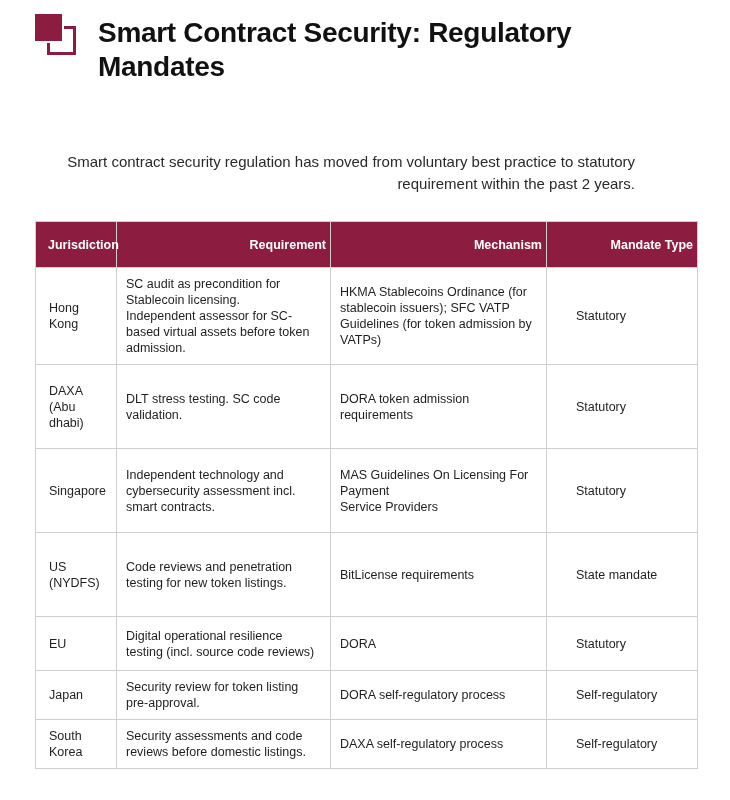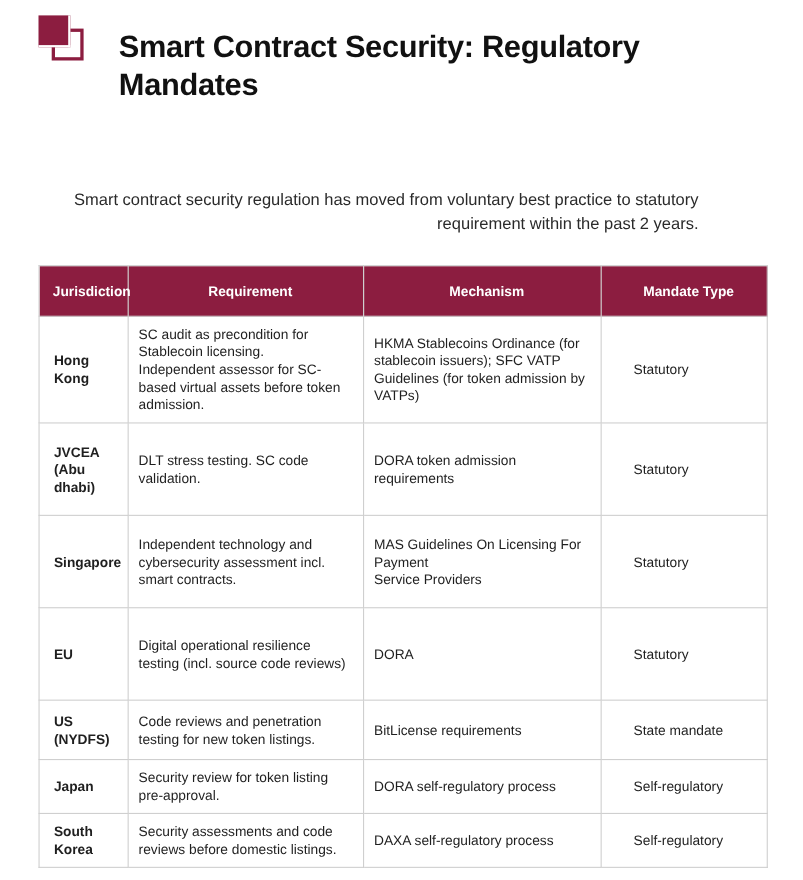--- a/index.html
+++ b/index.html
@@ -40,21 +40,21 @@
   }
   .title-icon .sq-front {
     position: absolute;
     left: 0; top: 0;
     width: 29px; height: 29px;
     background: var(--accent);
     border-right: 2px solid #ffffff;
     border-bottom: 2px solid #ffffff;
   }
   h1.page-title {
-    margin: 14px;
+    margin: 4px;
     font-size: 28px;
     line-height: 34px;
     font-weight: 800;
     letter-spacing: -0.3px;
     color: #111111;
     max-width: 575px;
   }
 
   
   .intro {
@@ -76,37 +76,37 @@
   col.c-jur  { width: 81px; }
   col.c-req  { width: 214px; }
   col.c-mech { width: 216px; }
   col.c-type { width: 151px; }
 
   thead th {
     background: var(--accent);
     color: #ffffff;
     font-size: 12.5px;
     font-weight: 700;
-    text-align: center;
+    text-align: right;
     height: 46px;
     padding: 0 4px 0 12px;
     border: 1px solid var(--border);
     white-space: nowrap;
     vertical-align: middle;
   }
   tbody td {
     border: 1px solid var(--border);
     font-size: 12.5px;
     line-height: 16px;
     vertical-align: middle;
     padding: 8px 10px 8px 12px;
     color: var(--text);
     background: #ffffff;
   }
-  td.cell-jurisdiction { font-weight: 700; padding-left: 13px; margin-top: 22px; }
+  td.cell-jurisdiction { font-weight: 400; padding-left: 13px; margin-top: 22px; }
   td.cell-requirement, td.cell-mechanism { white-space: pre-line; padding-left: 9px; }
   td.cell-mandate { padding-left: 29px; }
 
   tbody tr:nth-child(-n+4) { height: 84px; }
   tbody tr:nth-child(5) { height: 54px; }
   tbody tr:nth-child(6) { height: 48px; }
   tbody tr:nth-child(7) { height: 48px; }
   tbody tr:nth-child(8) { height: 49px; }
 </style>
 </head>
@@ -141,43 +141,43 @@
     </thead>
     <tbody>
       <tr>
         <td class="cell-jurisdiction">Hong Kong</td>
         <td class="cell-requirement">SC audit as precondition for Stablecoin licensing.
 Independent assessor for SC-based virtual assets before token admission.</td>
         <td class="cell-mechanism">HKMA Stablecoins Ordinance (for stablecoin issuers); SFC VATP Guidelines (for token admission by VATPs)</td>
         <td class="cell-mandate">Statutory</td>
       </tr>
       <tr>
-        <td class="cell-jurisdiction">JVCEA (Abu dhabi)</td>
+        <td class="cell-jurisdiction">DAXA (Abu dhabi)</td>
         <td class="cell-requirement">DLT stress testing. SC code validation.</td>
         <td class="cell-mechanism">DORA token admission requirements</td>
         <td class="cell-mandate">Statutory</td>
       </tr>
       <tr>
         <td class="cell-jurisdiction">Singapore</td>
         <td class="cell-requirement">Independent technology and cybersecurity assessment incl. smart contracts.</td>
         <td class="cell-mechanism">MAS Guidelines On Licensing For Payment
 Service Providers</td>
         <td class="cell-mandate">Statutory</td>
       </tr>
       <tr>
+        <td class="cell-jurisdiction">US (NYDFS)</td>
+        <td class="cell-requirement">Code reviews and penetration testing for new token listings.</td>
+        <td class="cell-mechanism">BitLicense requirements</td>
+        <td class="cell-mandate">State mandate</td>
+      </tr>
+      <tr>
         <td class="cell-jurisdiction">EU</td>
         <td class="cell-requirement">Digital operational resilience testing (incl. source code reviews)</td>
         <td class="cell-mechanism">DORA</td>
         <td class="cell-mandate">Statutory</td>
-      </tr>
-      <tr>
-        <td class="cell-jurisdiction">US (NYDFS)</td>
-        <td class="cell-requirement">Code reviews and penetration testing for new token listings.</td>
-        <td class="cell-mechanism">BitLicense requirements</td>
-        <td class="cell-mandate">State mandate</td>
       </tr>
       <tr>
         <td class="cell-jurisdiction">Japan</td>
         <td class="cell-requirement">Security review for token listing pre-approval.</td>
         <td class="cell-mechanism">DORA self-regulatory process</td>
         <td class="cell-mandate">Self-regulatory</td>
       </tr>
       <tr>
         <td class="cell-jurisdiction">South Korea</td>
         <td class="cell-requirement">Security assessments and code reviews before domestic listings.</td>

